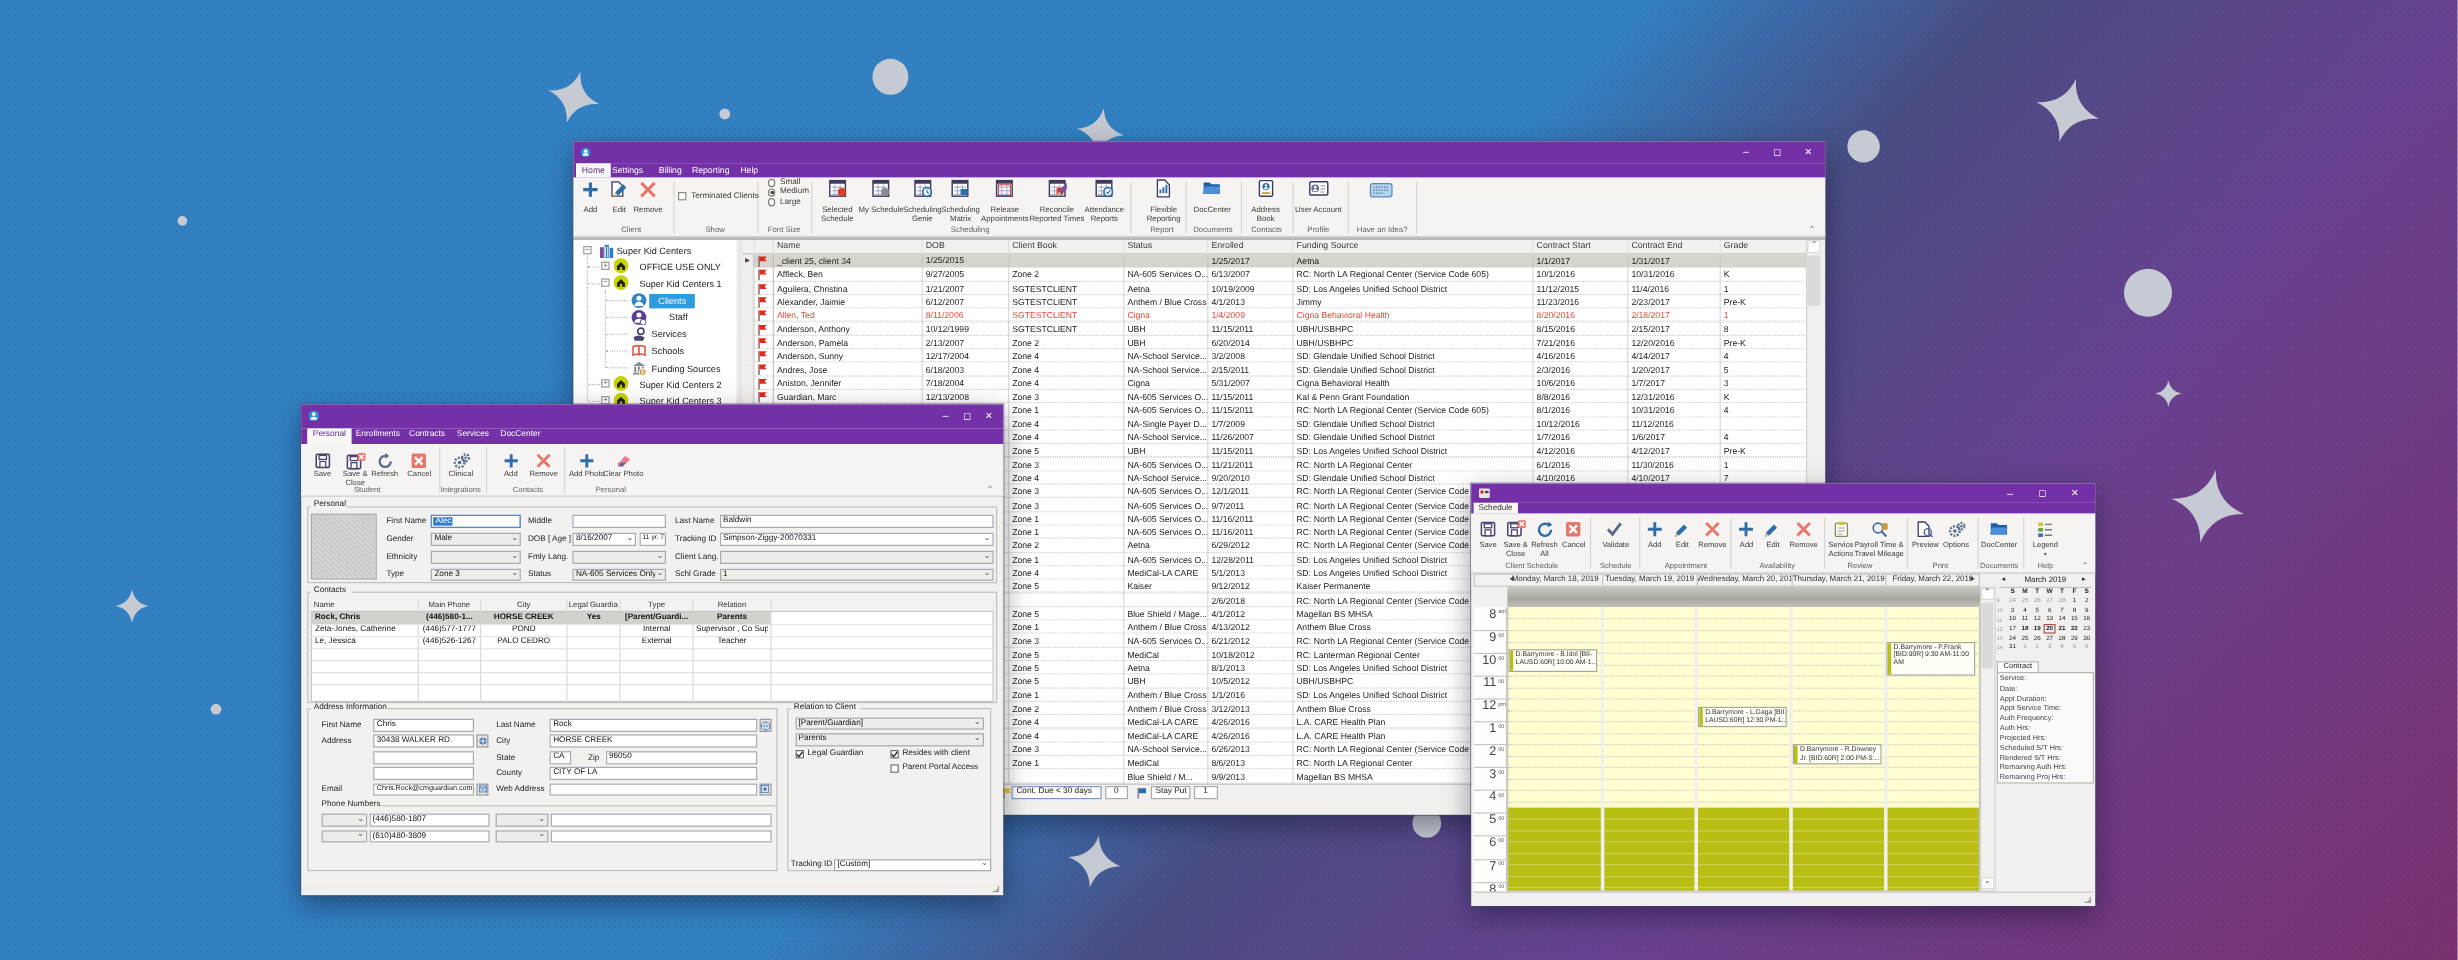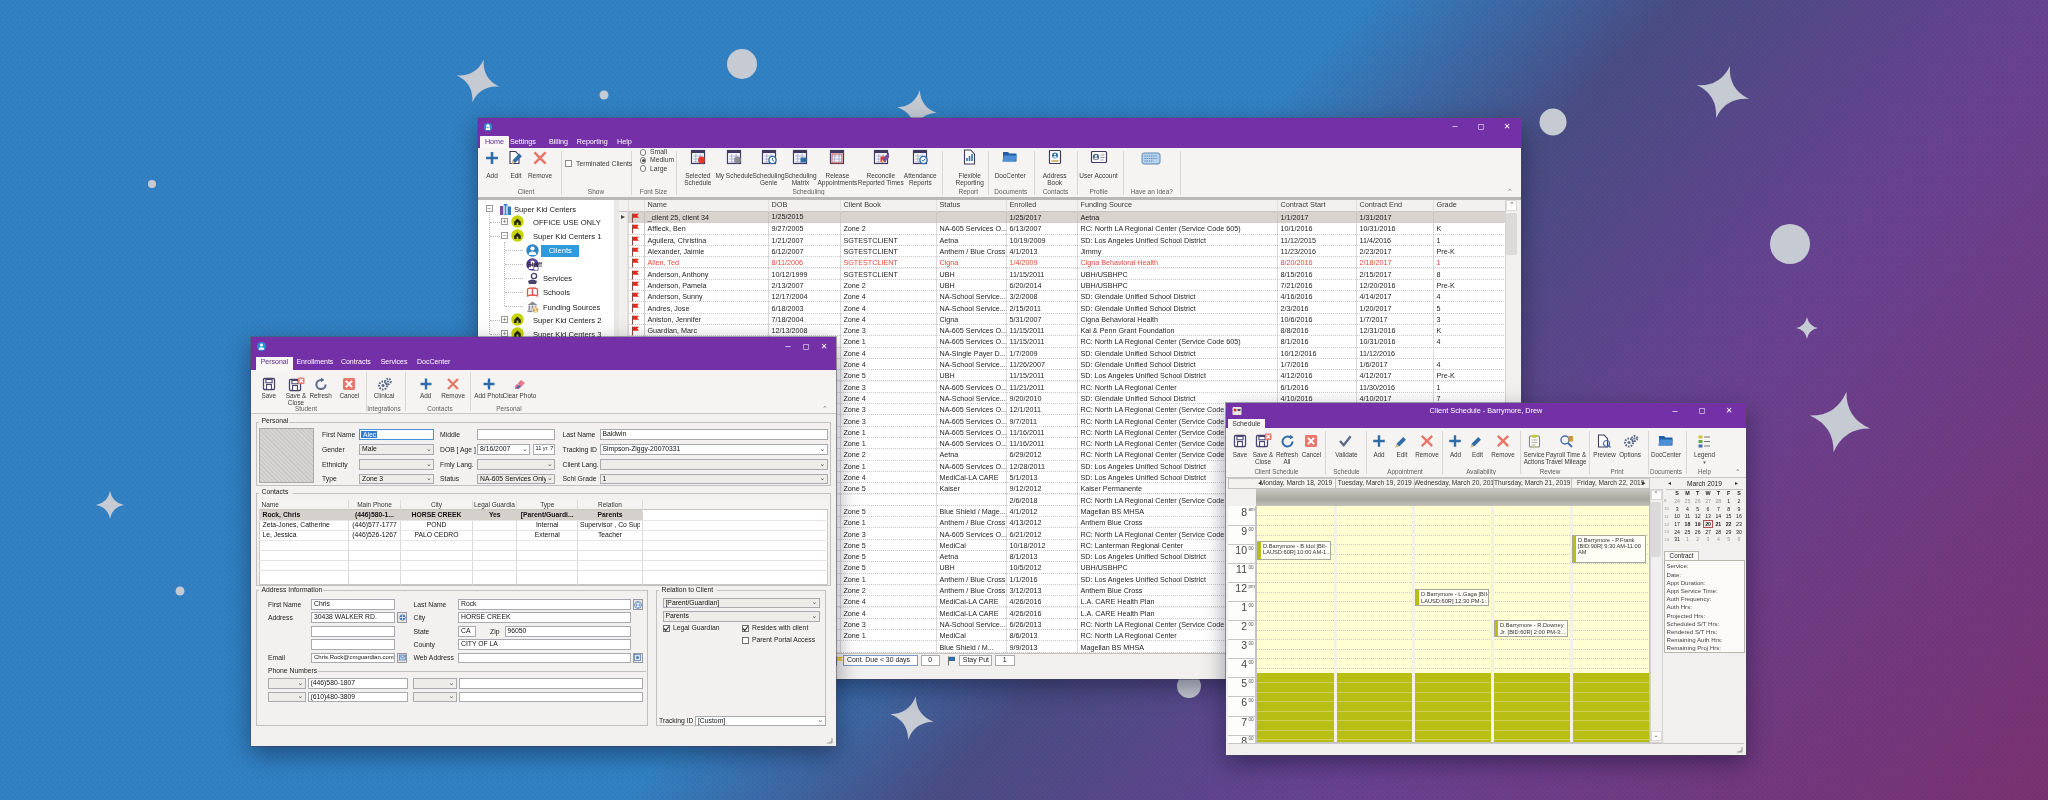--- a/index.html
+++ b/index.html
@@ -298,21 +298,21 @@
     <div class="a" style="left:63.4px;top:126.6px;width:38.5px;height:12px;background:#2E9BDE;"></div>
     <div class="a" style="left:63.4px;top:128.4px;font-size:7.6px;color:#fff;white-space:nowrap;width:38.5px;text-align:center;overflow:hidden;line-height:9.0px;">Clients</div>
     <div class="a" style="left:48.4px;top:139.8px;width:13px;height:13px;">
       <svg width="13" height="13" viewBox="0 0 13 13">
         <circle cx="6.5" cy="6.5" r="6.2" fill="#5B3F96"></circle>
         <circle cx="6.5" cy="4.516" r="2.108" fill="#fff"></circle>
         <path d="M2.656,10.963999999999999 a3.844,3.4100000000000006 0 0 1 7.688,0 Z" fill="#fff"></path>
         <circle cx="10" cy="10.5" r="2.4" fill="#fff" stroke="#5B3F96" stroke-width="0.8"></circle>
       </svg>
     </div>
-    <div class="a" style="left:49px;top:142.2px;font-size:7.6px;color:#1A1A1A;white-space:nowrap;line-height:9.0px;">Staff</div>
+    <div class="a" style="left:80px;top:142.2px;font-size:7.6px;color:#1A1A1A;white-space:nowrap;line-height:9.0px;">Staff</div>
     <div class="a" style="left:48.4px;top:154px;width:13px;height:13px;">
       <svg width="13" height="13" viewBox="0 0 13 13">
         <circle cx="8" cy="4" r="2.6" fill="none" stroke="#4A4468" stroke-width="1.4"></circle>
         <path d="M2,9 q4,-3 9,0 l-1,3 h-7 Z" fill="#4A4468"></path>
       </svg>
     </div>
     <div class="a" style="left:65.4px;top:156.4px;font-size:7.6px;color:#1A1A1A;white-space:nowrap;line-height:9.0px;">Services</div>
     <div class="a" style="left:48.4px;top:167.9px;width:13px;height:13px;">
       <svg width="13" height="13" viewBox="0 0 13 13">
         <path d="M1.5,3 q5,-2 5,0 v7 q0,-2 -5,0 Z" fill="#fff" stroke="#E0584A" stroke-width="1.3"></path>
@@ -1271,21 +1271,20 @@
   </div>
 <div class="win" style="left:1226.2px;top:402.7px;width:519.6px;height:352.3px">
     <div class="a" style="left:0px;top:0px;width:519.6px;height:16.6px;background:#7430A6;"></div>
     <div class="a" style="left:6px;top:3.5px;width:10px;height:10px;">
       <svg width="10" height="10" viewBox="0 0 10 10">
         <rect x="0.5" y="1" width="9" height="8" rx="1" fill="#E8E6E2"></rect>
         <circle cx="3" cy="4" r="1.5" fill="#D23A28"></circle>
         <rect x="5.5" y="3" width="3" height="2" fill="#4A4468"></rect>
       </svg>
     </div>
-    <div class="a" style="left:0px;top:0px;font-size:7.3px;color:#fff;white-space:nowrap;width:519.6px;text-align:center;overflow:hidden;height:16.6px;line-height:16.6px;">Client Schedule - Barrymore, Drew</div>
     <div class="a" style="left:442.8px;top:0px;font-size:9px;color:#fff;white-space:nowrap;width:12px;text-align:center;overflow:hidden;height:16px;line-height:16px;">–</div>
     <div class="a" style="left:469.8px;top:0px;font-size:8px;color:#fff;white-space:nowrap;width:12px;text-align:center;overflow:hidden;height:16px;line-height:16px;">◻</div>
     <div class="a" style="left:496.8px;top:0px;font-size:8px;color:#fff;white-space:nowrap;width:12px;text-align:center;overflow:hidden;height:16px;line-height:16px;">✕</div>
     <div class="a" style="left:0px;top:16.6px;width:519.6px;height:9.1px;background:#7430A6;"></div>
     <div class="a" style="left:1.9px;top:16.6px;width:36.5px;height:9.1px;background:#F8F7F5;"></div>
     <div class="a" style="left:1.9px;top:16.9px;font-size:6.8px;color:#333;white-space:nowrap;width:36.5px;text-align:center;overflow:hidden;line-height:8.2px;">Schedule</div>
     <div class="a" style="left:0px;top:25.7px;width:519.6px;height:49.4px;background:#F5F4F2;border-bottom:1px solid #C9C7C5;"></div>
     <div class="a" style="left:98.8px;top:28.3px;width:1px;height:43px;background:#D8D6D4;"></div>
     <div class="a" style="left:139.8px;top:28.3px;width:1px;height:43px;background:#D8D6D4;"></div>
     <div class="a" style="left:216.3px;top:28.3px;width:1px;height:43px;background:#D8D6D4;"></div>

